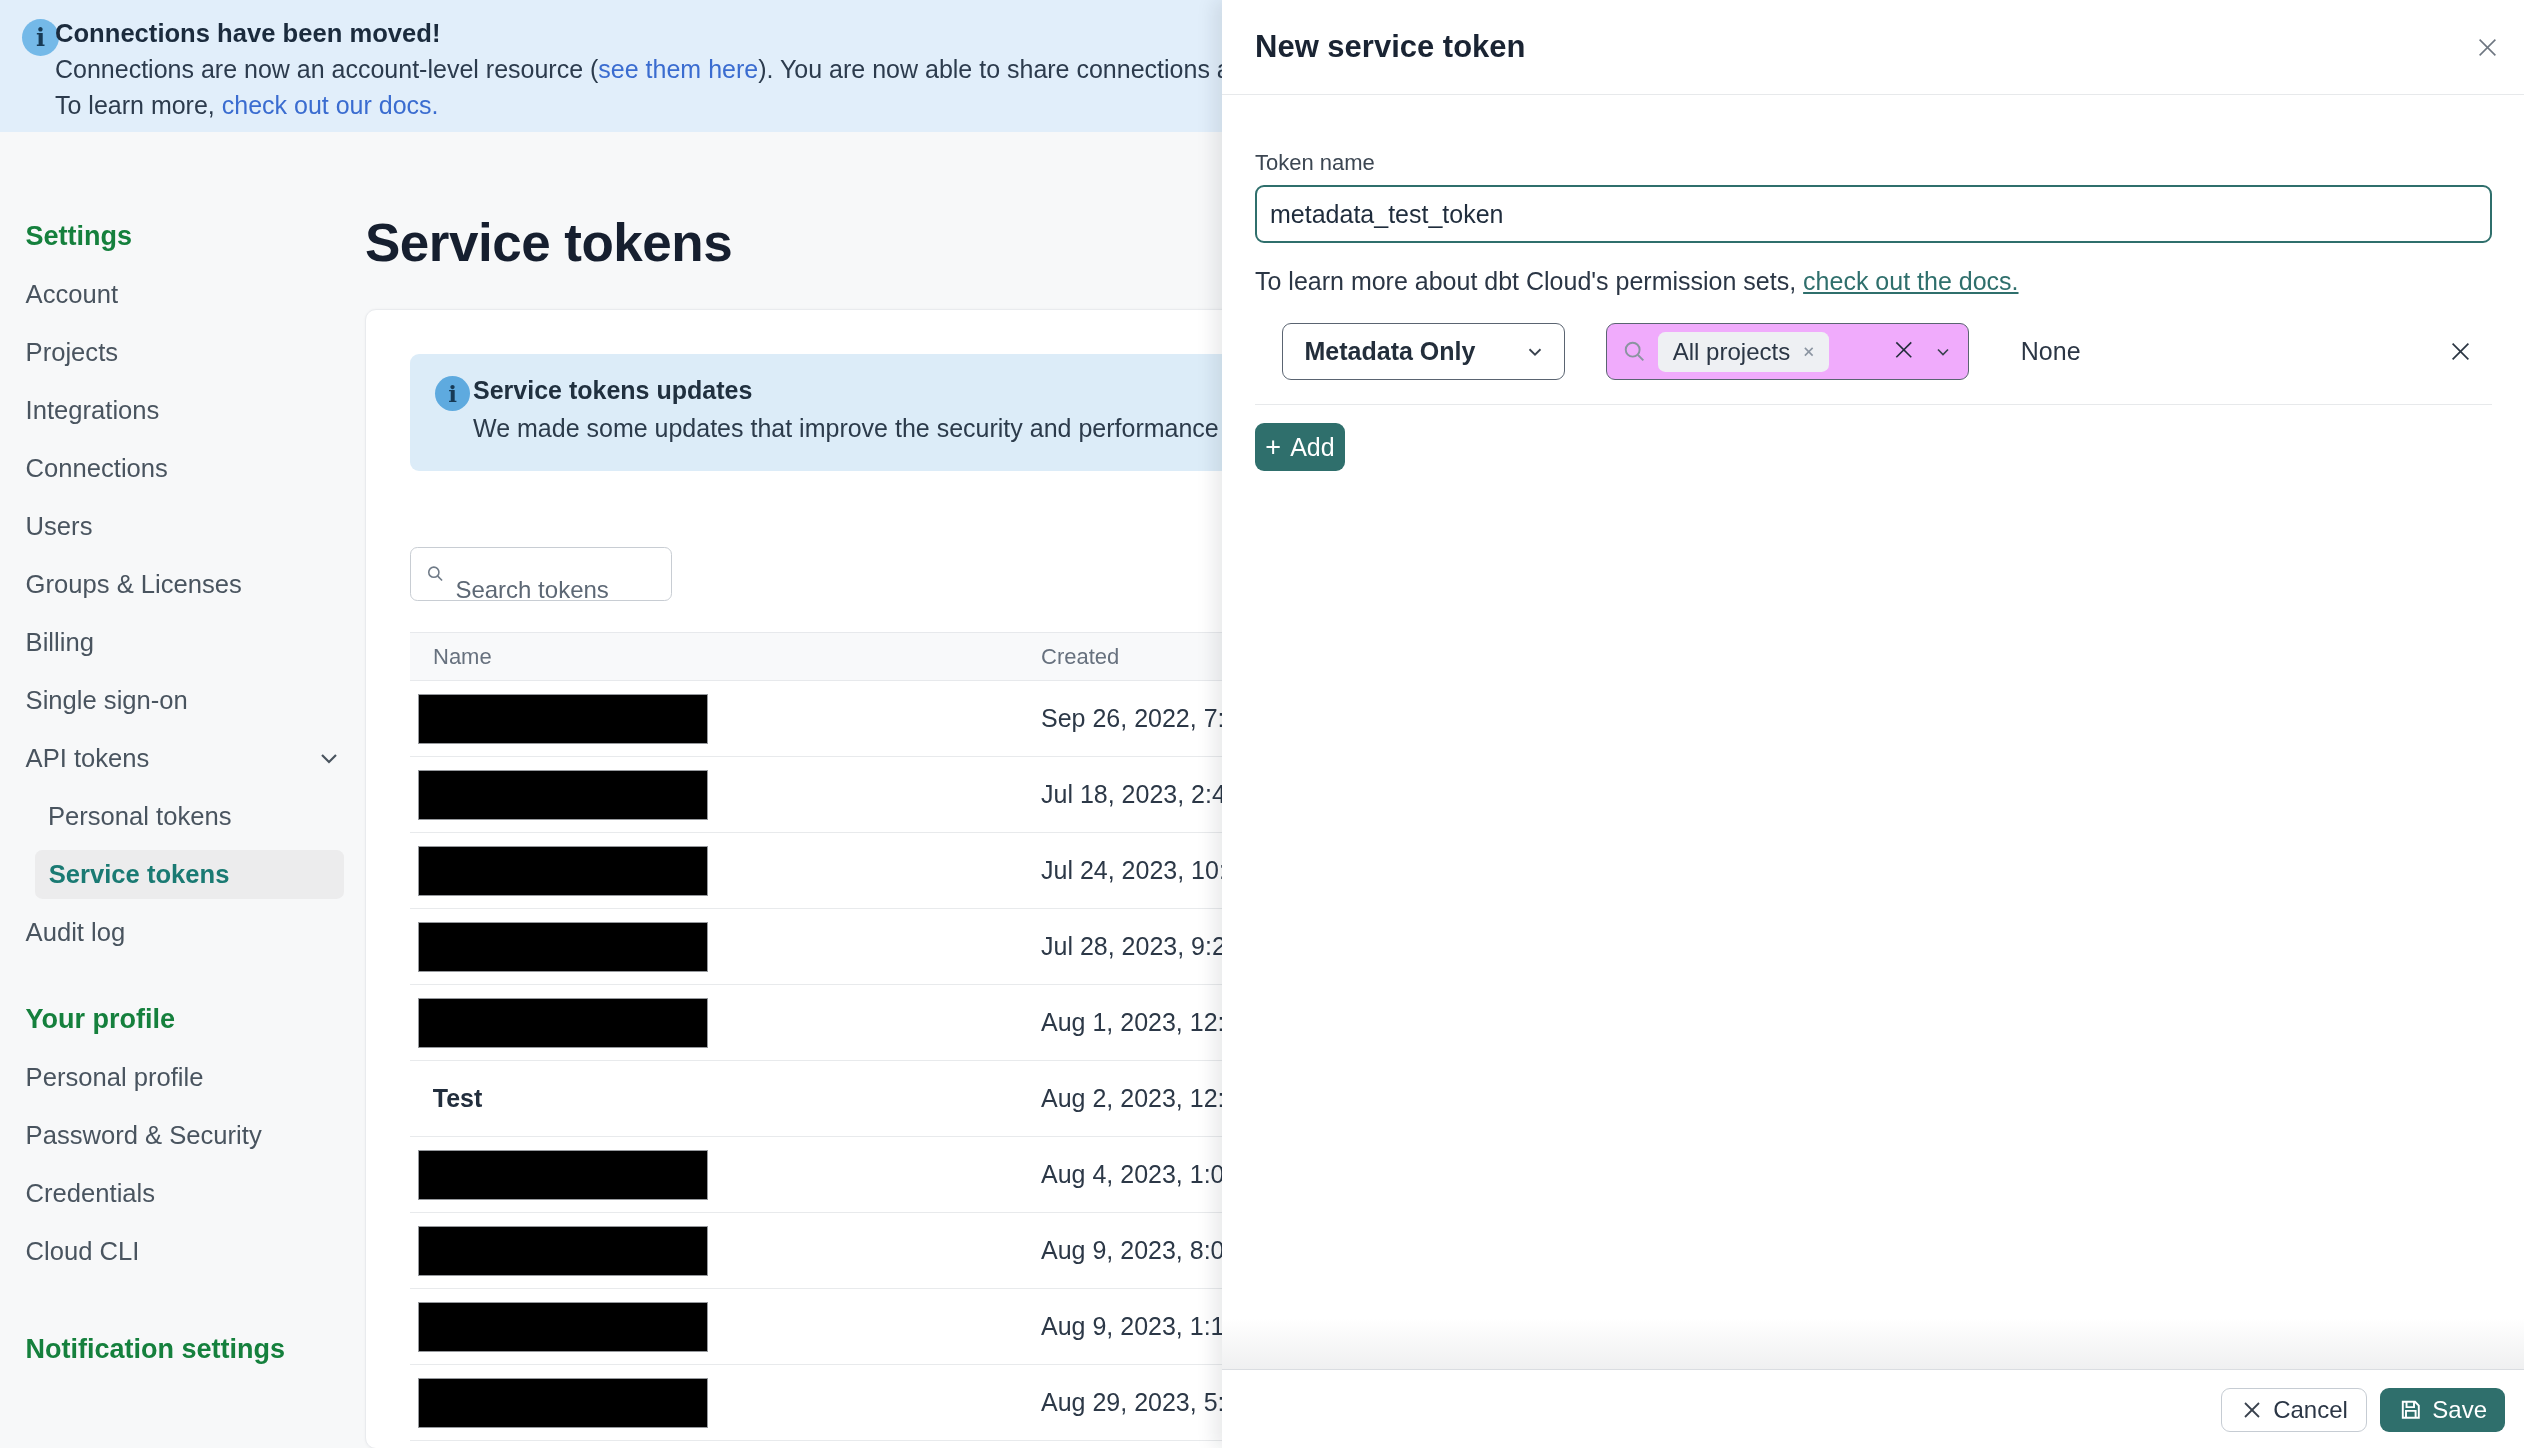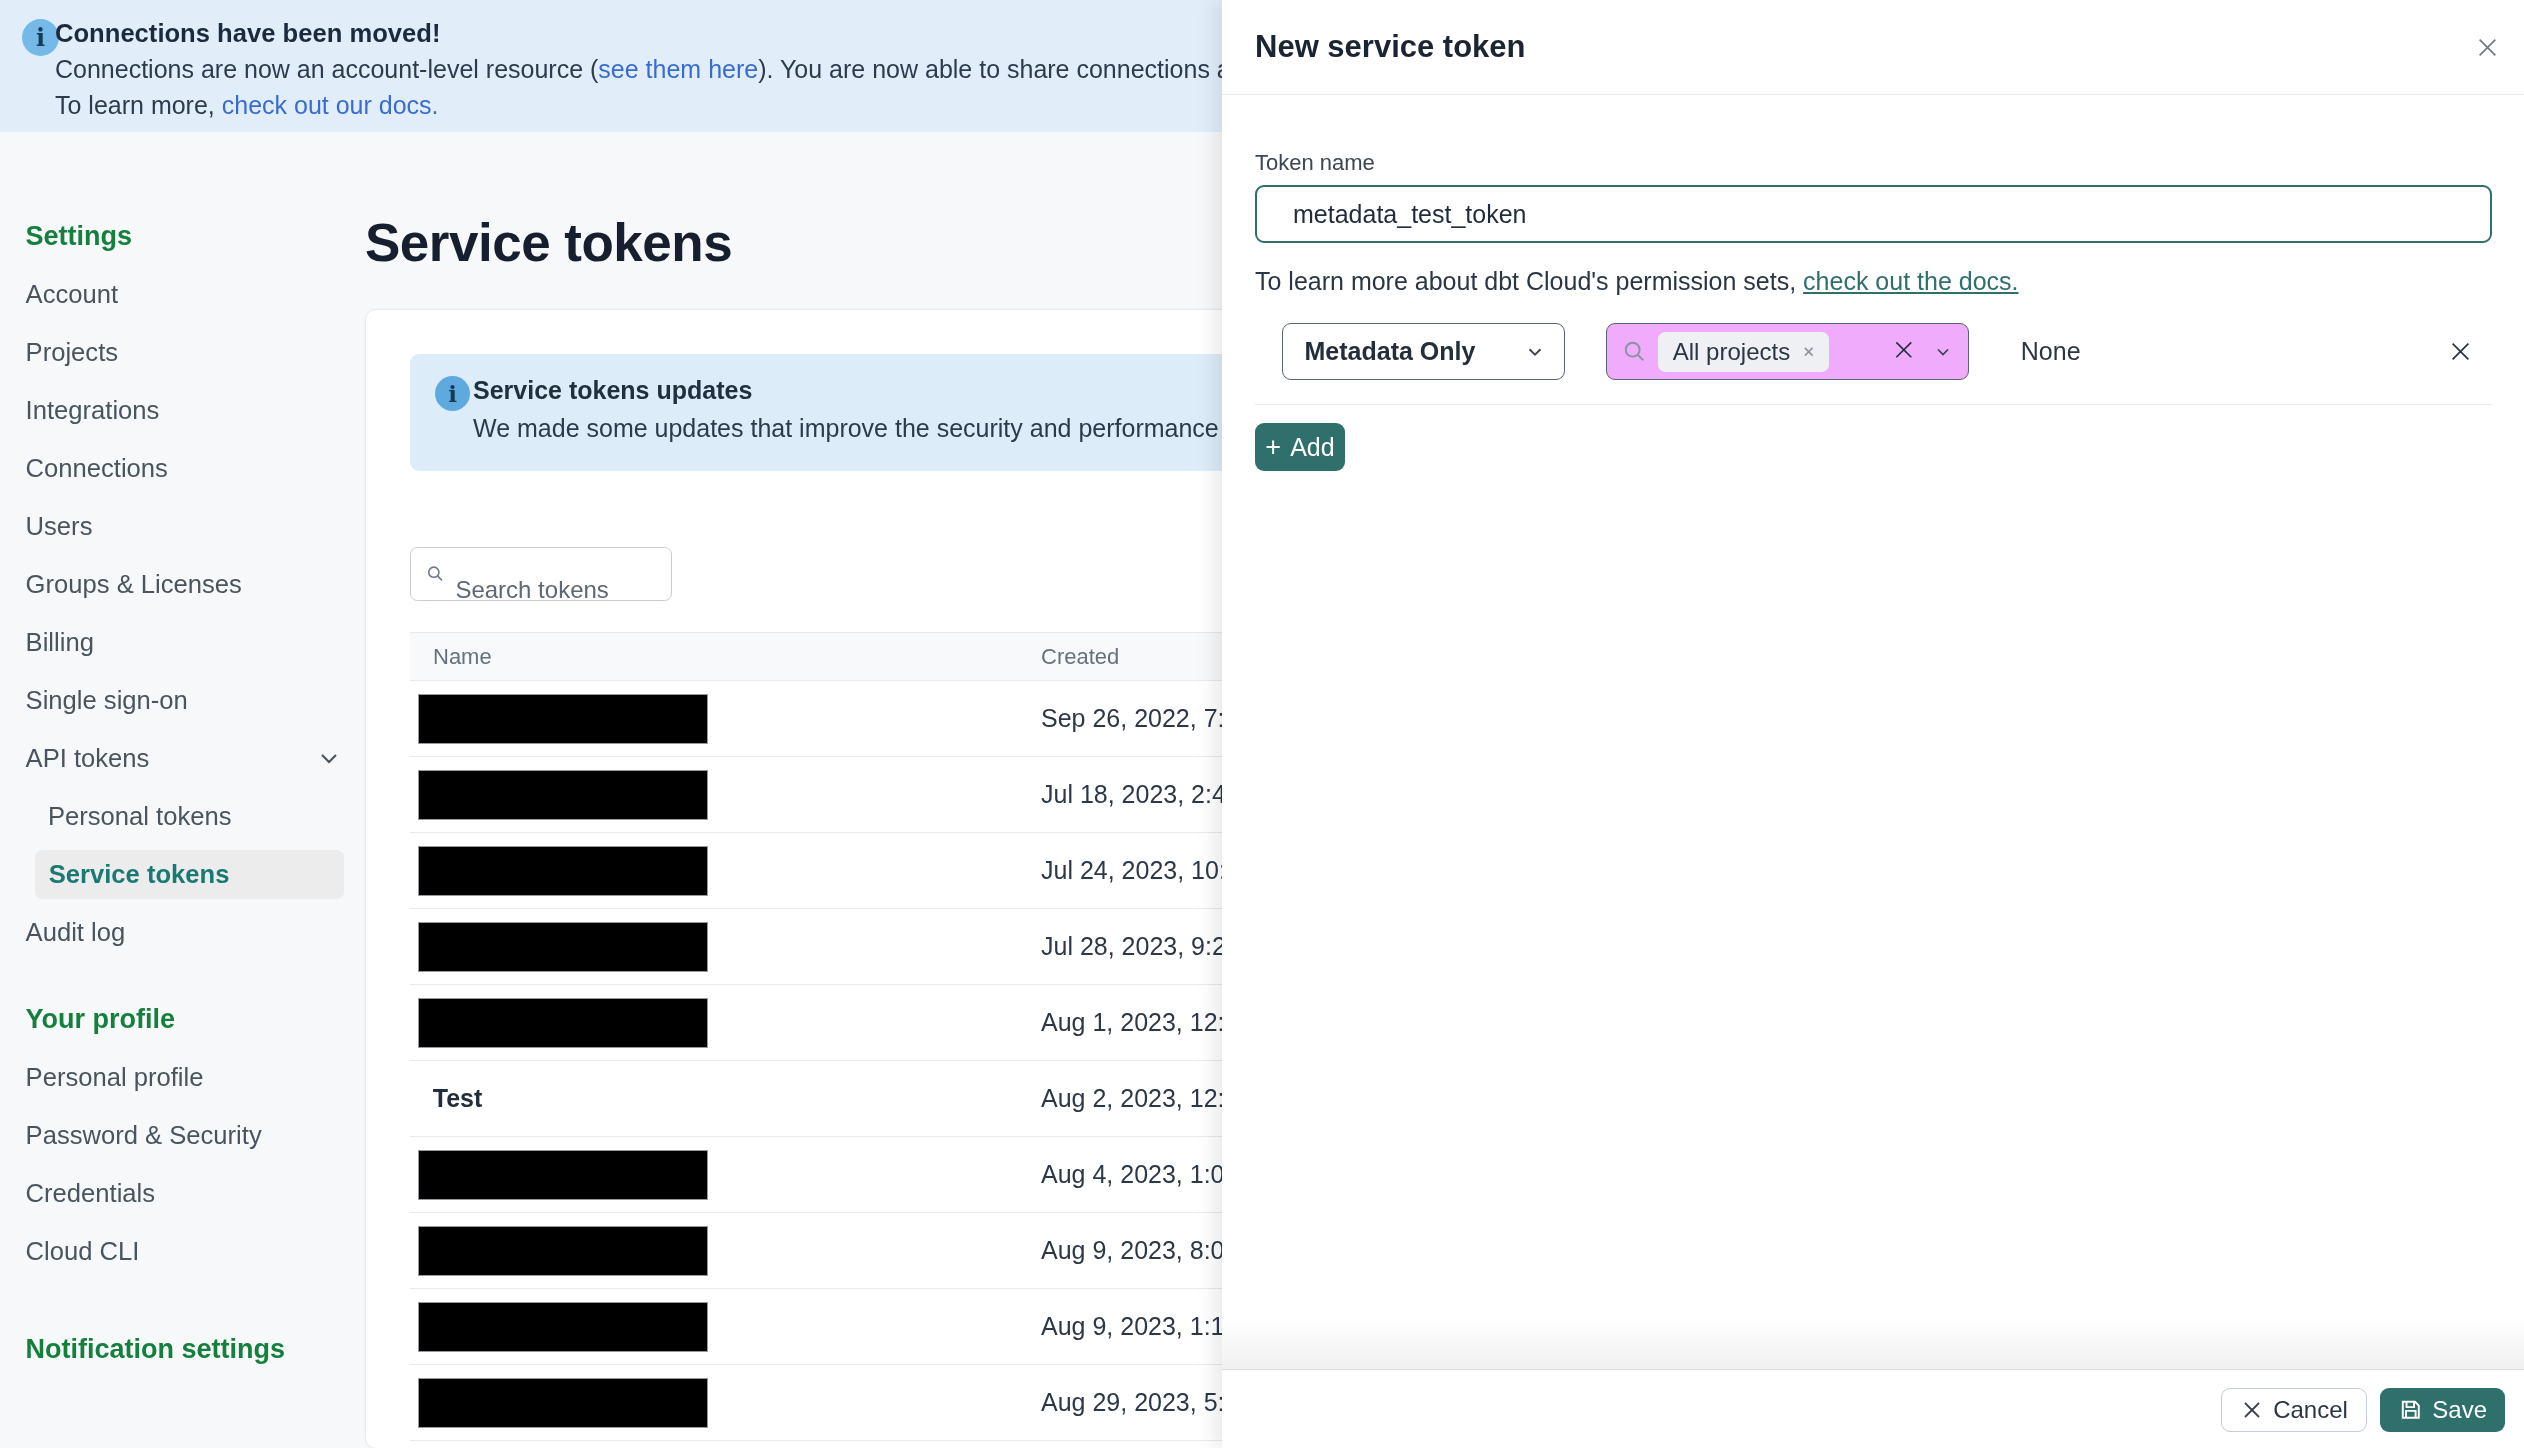--- a/index.html
+++ b/index.html
@@ -72,21 +72,21 @@
   .drawer { position:absolute; left:1222px; top:0; width:1303px; height:1449px;
     background:#ffffff; box-shadow:-7.3px 0 18px rgba(20,30,40,0.10); z-index:10; }
   .drawer-header { height:95px; border-bottom:0.9px solid #e7e9eb; position:relative;
     display:flex; align-items:center; padding-left:33px; }
   .drawer-title { font-size:31px; font-weight:bold; color:#1a2433; }
   .drawer-close { position:absolute; right:18px; top:27px; width:40px; height:40px;
     display:flex; align-items:center; justify-content:center; cursor:pointer; }
   .drawer-body { padding:0 33px; }
   .field-label { margin-top:55px; font-size:22px; color:#3c4652; }
   .token-input { margin-top:9px; width:1237px; height:58px; border:2.3px solid #2f6f6c;
-    border-radius:9px; padding:0 36px; font-size:25px; color:#1f2c3c;
+    border-radius:9px; padding:0 13px; font-size:25px; color:#1f2c3c;
     font-family:"Liberation Sans", sans-serif; outline:none; background:#fff; }
   .docs-line { margin-top:24px; font-size:25px; color:#2b3645; }
   .link-teal { color:#2f6f6c; text-decoration:underline; cursor:pointer; }
 
   .perm-grid { display:grid; grid-template-columns:351px 402px 420px 64px; align-items:center; }
   .perm-head { margin-top:22px; height:48px; background:#f8f9fa;
     border-top:0.9px solid #e5e8ec; border-bottom:0.9px solid #e5e8ec; }
   .perm-head span { font-size:22px; color:#3f4a57; }
   .ph-1 { padding-left:32px; } .ph-2 { padding-left:12.8px; } .ph-3 { padding-left:12.8px; }
   .perm-row { margin-top:27px; }

